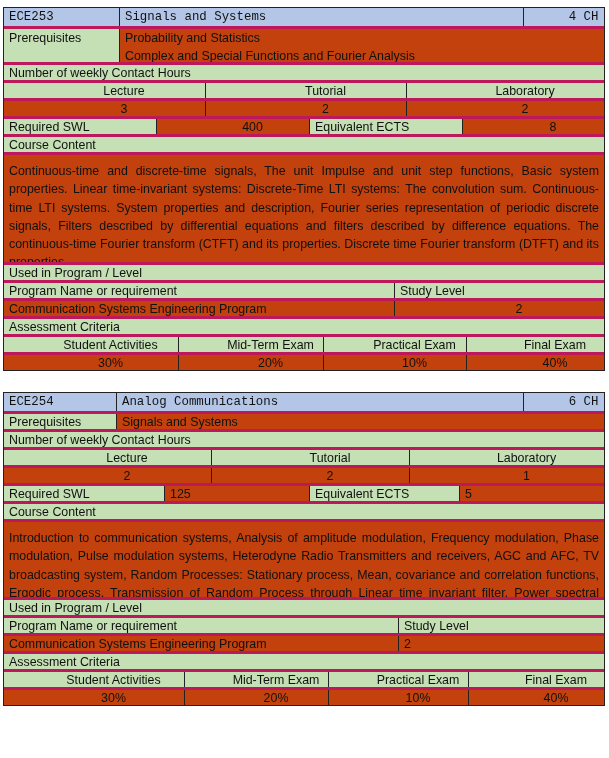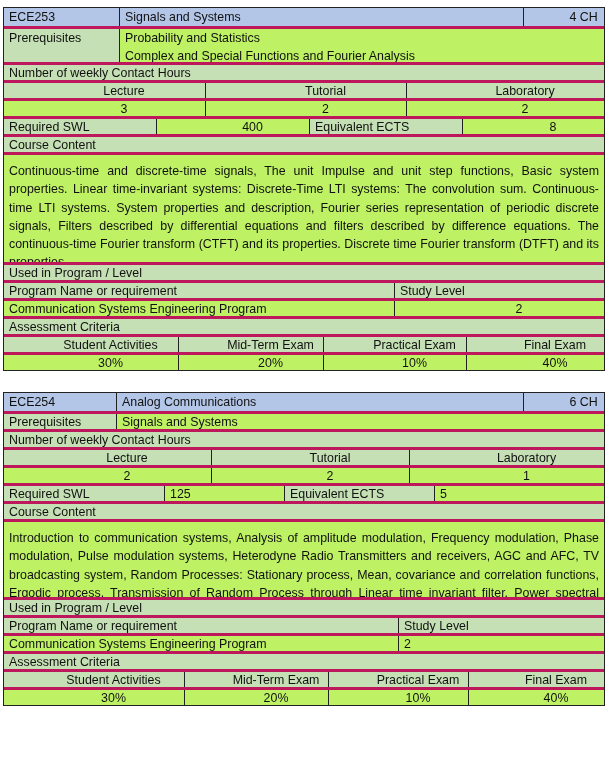--- a/index.html
+++ b/index.html
@@ -1,25 +1,25 @@
 <!DOCTYPE html>
 <html><head>
 <meta charset="utf-8">
 <style>
   html, body { margin: 0; padding: 0; background: #ffffff; }
   body { width: 609px; height: 758px; position: relative; overflow: hidden;
          font-family: "Liberation Sans", "DejaVu Sans", sans-serif; font-size: 12.4px; color: #111; }
   .tbl { position: absolute; left: 3px; width: 602px; border: 1px solid #222; box-sizing: border-box; }
   .row { display: flex; border-top: 3px solid #be185d; box-sizing: border-box; }
-  .row:first-child { border-top: none; }
+  .row:first-child { border-top: none; font-family: Liberation Mono, monospace; }
   .cell { box-sizing: border-box; padding: 0 5px; white-space: nowrap; overflow: hidden; display: flex; align-items: center; }
   .cell + .cell { border-left: 1px solid #222; }
   .blue { background: #b4c6e7; }
   .green { background: #c5e0b4; }
-  .white { background: #bef264; }
+  .white { background: #c2410c; }
   .center { justify-content: center; padding-left: 44px; }
   .h18 { height: 18px; }
   .prereq-list { display: block; line-height: 18px; padding-top: 0; }
   .content { white-space: normal; display: block; text-align: justify; line-height: 18.3px; padding: 7px 5px 0 5px; }
 </style>
 </head>
 <body>
 
 <div class="tbl" style="top:7px;">
   <div class="row h18">
@@ -105,21 +105,21 @@
     <div class="cell green center" style="width:198px">Tutorial</div>
     <div class="cell green center" style="flex:1">Laboratory</div>
   </div>
   <div class="row h18">
     <div class="cell white center" style="width:207px">2</div>
     <div class="cell white center" style="width:198px">2</div>
     <div class="cell white center" style="flex:1">1</div>
   </div>
   <div class="row h18">
     <div class="cell green" style="width:160px">Required SWL</div>
-    <div class="cell white" style="width:120px">125</div>
+    <div class="cell white" style="width:145px">125</div>
     <div class="cell green" style="width:150px">Equivalent ECTS</div>
     <div class="cell white" style="flex:1">5</div>
   </div>
   <div class="row h18">
     <div class="cell green" style="flex:1">Course Content</div>
   </div>
   <div class="row" style="height:78px">
     <div class="cell white content" style="flex:1">Introduction to communication systems, Analysis of amplitude modulation, Frequency modulation, Phase modulation, Pulse modulation systems, Heterodyne Radio Transmitters and receivers, AGC and AFC, TV broadcasting system, Random Processes: Stationary process, Mean, covariance and correlation functions, Ergodic process, Transmission of Random Process through Linear time invariant filter, Power spectral Density. Noise: Gaussian process and central limit theorem, white noise, Narrow band noise.</div>
   </div>
   <div class="row h18">

